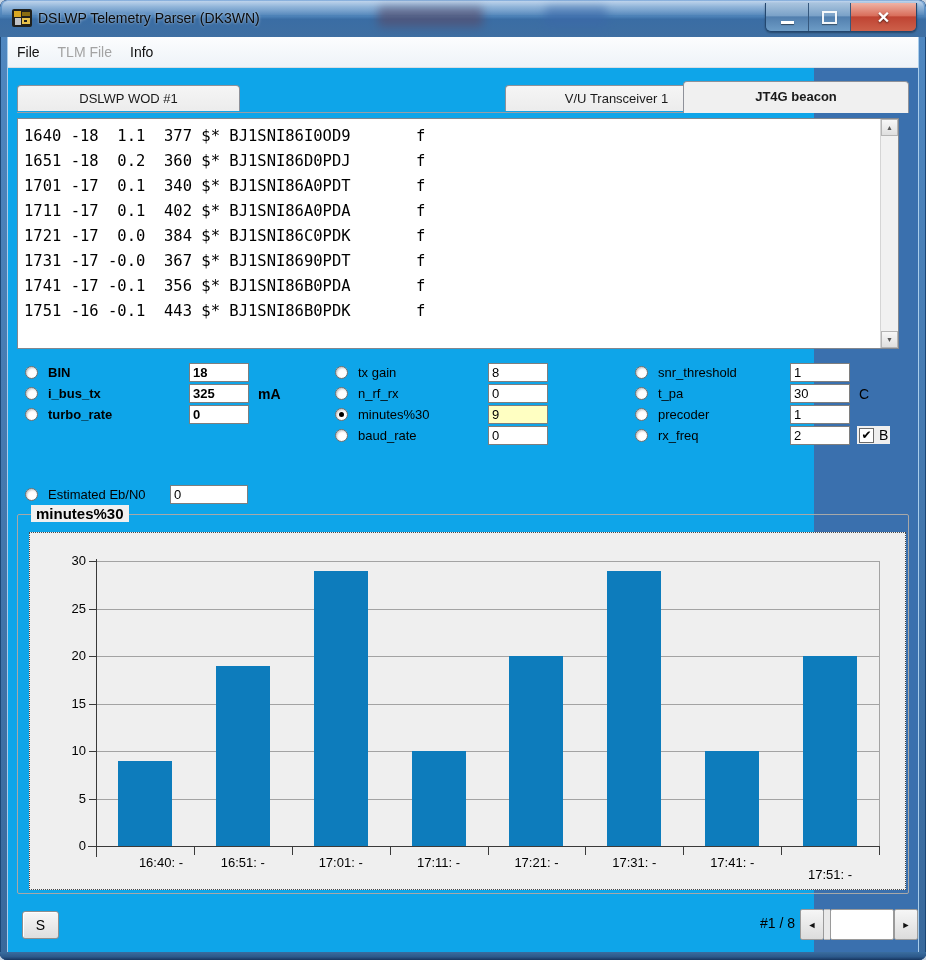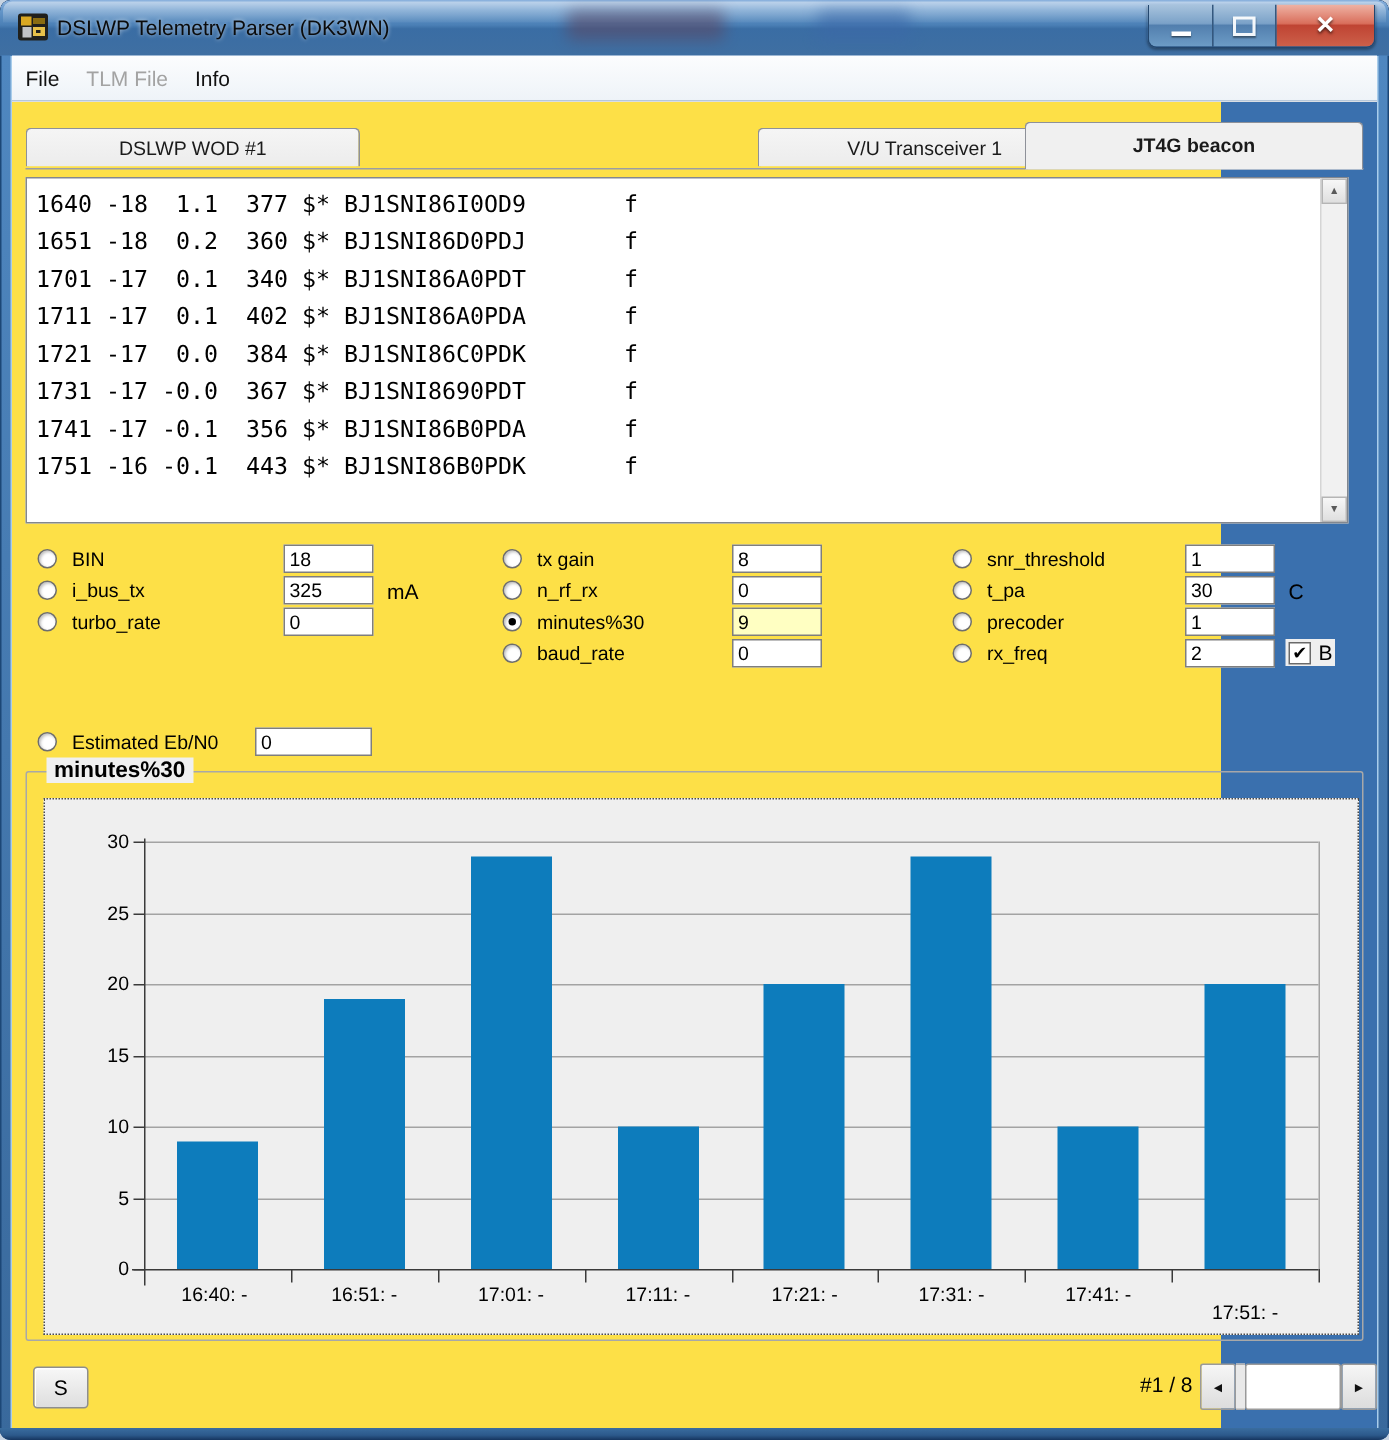--- a/index.html
+++ b/index.html
@@ -38,40 +38,40 @@
   #frame-left{left:0;box-shadow:inset -1px 0 0 #a9cdeb,inset 1px 0 0 #1c4776;}
   #frame-right{right:0;box-shadow:inset 1px 0 0 #a9cdeb,inset -1px 0 0 #1c4776;}
   #frame-bottom{position:absolute;left:0;right:0;bottom:0;height:8px;background:linear-gradient(180deg,#46791c00,#3a6d9f 0%,#2c598b 60%,#16355f 100%);}
   
   #menubar{position:absolute;left:8px;top:37px;width:910px;height:30px;
     background:linear-gradient(180deg,#fcfdfe,#eef3f8);border-bottom:1px solid #d9dee4;
     display:flex;align-items:center;font-size:14px;color:#111;}
   .menu-item{padding:0 9px;height:100%;display:flex;align-items:center;}
   .menu-item.disabled{color:#a3a3a3;}
   
-  #client{position:absolute;left:8px;top:68px;width:806px;height:884px;background:#fde047;}
+  #client{position:absolute;left:8px;top:68px;width:806px;height:884px;background:#0ea5e9;}
   
   .tab{position:absolute;box-sizing:border-box;text-align:center;font-size:13px;color:#1a1a1a;
     border:1px solid #8e9199;border-bottom:none;border-radius:4px 4px 0 0;
     background:linear-gradient(180deg,#f5f5f5,#ececec);}
   .tab.inactive{top:17px;height:26px;line-height:26px;}
   .tab.active{top:13px;height:32px;line-height:30px;font-weight:bold;background:#f0f0f0;z-index:3;}
   #tabline{position:absolute;left:9px;top:44px;width:892px;height:1px;background:#9a9da5;z-index:2;}
   
   #txtarea{position:absolute;left:9px;top:50px;width:882px;height:231px;background:#fff;
     border:1px solid #82878f;box-sizing:border-box;}
   #telemetry-pre{margin:0;padding:5px 2px 0 6px;font-family:"DejaVu Sans Mono",monospace;
     font-size:15.5px;line-height:25px;color:#000;white-space:pre;}
   .vscroll{position:absolute;right:0;top:0;bottom:0;width:17px;background:#f1f1f1;border-left:1px solid #d5d5d5;}
   .vscroll .sbtn{position:absolute;left:0;width:17px;height:17px;background:linear-gradient(#f7f7f7,#dfdfdf);
     border:1px solid #b5b5b5;box-sizing:border-box;color:#5a5a5a;font-size:7px;display:flex;align-items:center;justify-content:center;}
   .vscroll .up{top:0;} .vscroll .down{bottom:0;}
   
   .pcol{position:absolute;top:294px;width:300px;}
-  #pcol1{left:14px;--lw:141px;}
+  #pcol1{left:14px;font-weight:bold;--lw:141px;}
   #pcol2{left:324px;--lw:130px;}
   #pcol3{left:624px;--lw:132px;}
   .prow{display:flex;align-items:center;height:21px;padding-left:3px;font-size:13px;color:#000;}
   .radio{width:13px;height:13px;border-radius:50%;background:#fff;border:1px solid #6e6e6e;
     box-sizing:border-box;margin-right:10px;flex:0 0 auto;position:relative;
     box-shadow:inset 1px 1px 2px rgba(0,0,0,.25);}
   .radio.sel::after{content:"";position:absolute;left:3px;top:3px;width:5px;height:5px;border-radius:50%;background:#000;}
   .plabel{flex:0 0 var(--lw);white-space:nowrap;overflow:visible;}
   .pfield{flex:0 0 60px;height:19px;background:#fff;border:1px solid #7e7e7e;box-sizing:border-box;
     font-size:13px;line-height:17px;padding-left:3px;}
@@ -269,21 +269,21 @@
           <div class="ylabel" style="left: 20px; top: 20px;">30</div>
           <div class="xtick" style="left: 163.875px; top: 313px;"></div>
           <div class="xtick" style="left: 261.75px; top: 313px;"></div>
           <div class="xtick" style="left: 359.625px; top: 313px;"></div>
           <div class="xtick" style="left: 457.5px; top: 313px;"></div>
           <div class="xtick" style="left: 555.375px; top: 313px;"></div>
           <div class="xtick" style="left: 653.25px; top: 313px;"></div>
           <div class="xtick" style="left: 751.125px; top: 313px;"></div>
           <div class="xtick" style="left: 849px; top: 313px;"></div>
           <div class="bar" style="left: 87.9375px; top: 227.5px; width: 54px; height: 85.5px; background: rgb(13, 124, 188);"></div>
-          <div class="xlabel" style="left: 64px; top: 322px; width: 97.875px; text-align: center;">16:40: -</div>
+          <div class="xlabel" style="left: 82px; top: 322px; width: 97.875px; text-align: center;">16:40: -</div>
           <div class="bar" style="left: 185.812px; top: 132.5px; width: 54px; height: 180.5px; background: rgb(13, 124, 188);"></div>
           <div class="xlabel" style="left: 163.875px; top: 322px; width: 97.875px;">16:51: -</div>
           <div class="bar" style="left: 283.688px; top: 37.5px; width: 54px; height: 275.5px; background: rgb(13, 124, 188);"></div>
           <div class="xlabel" style="left: 261.75px; top: 322px; width: 97.875px;">17:01: -</div>
           <div class="bar" style="left: 381.562px; top: 218px; width: 54px; height: 95px; background: rgb(13, 124, 188);"></div>
           <div class="xlabel" style="left: 359.625px; top: 322px; width: 97.875px;">17:11: -</div>
           <div class="bar" style="left: 479.438px; top: 123px; width: 54px; height: 190px; background: rgb(13, 124, 188);"></div>
           <div class="xlabel" style="left: 457.5px; top: 322px; width: 97.875px;">17:21: -</div>
           <div class="bar" style="left: 577.312px; top: 37.5px; width: 54px; height: 275.5px; background: rgb(13, 124, 188);"></div>
           <div class="xlabel" style="left: 555.375px; top: 322px; width: 97.875px;">17:31: -</div>

